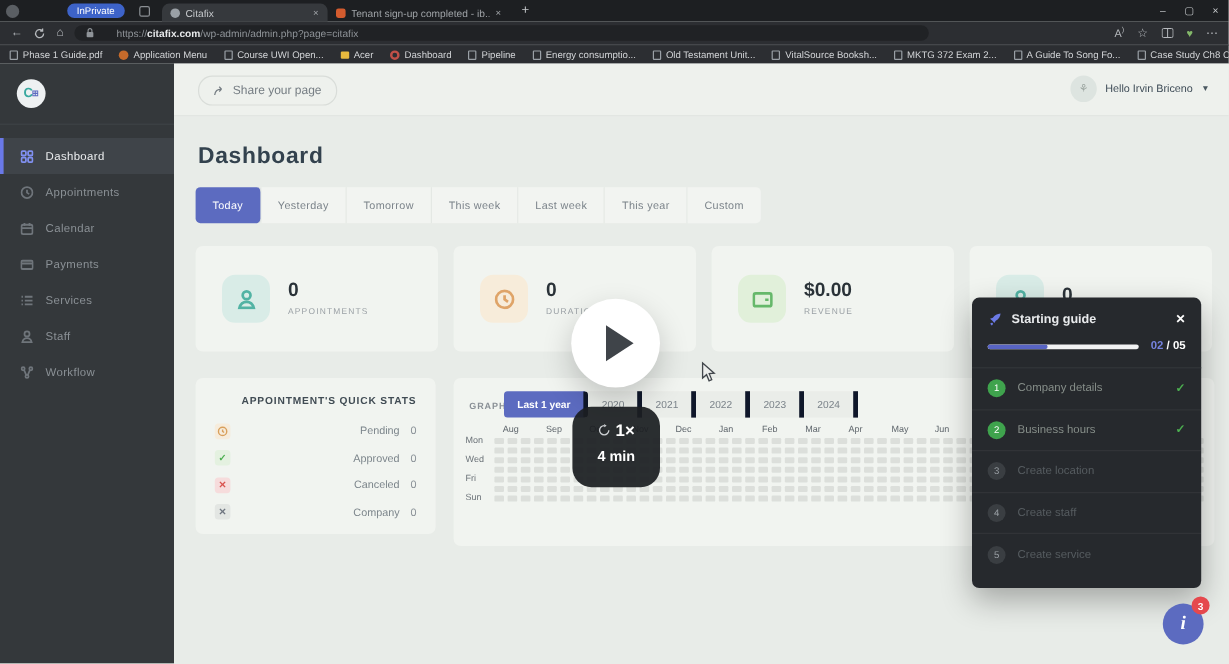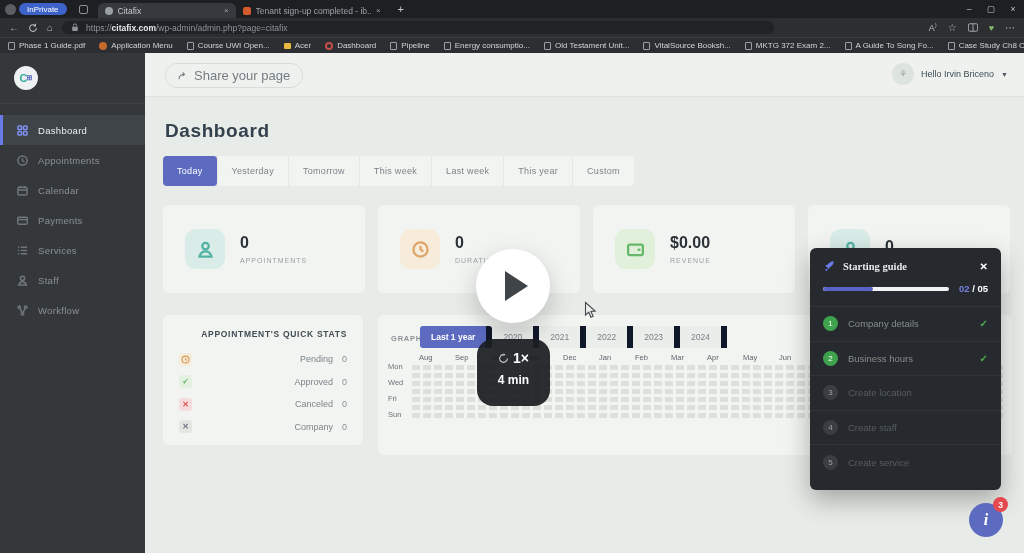--- a/index.html
+++ b/index.html
@@ -4,37 +4,37 @@
 <style>
   * { margin:0; padding:0; box-sizing:border-box; }
   html,body { width:1024px; height:553px; overflow:hidden; }
   body { font-family:"Liberation Sans", sans-serif; background:#e8ece8; position:relative; }
   #screen { position:absolute; inset:0; width:1024px; height:553px; }
 
   
   .tabstrip { position:absolute; top:0; left:0; right:0; height:18px; background:#1d1f22; display:flex; align-items:center; color:#c6c9cc; }
   .inprivate { display:flex; align-items:center; gap:3px; margin-left:5px; }
   .inprivate .avatar { width:11px; height:11px; border-radius:50%; background:#5a5e63; }
-  .inprivate .pill { background:#3d63c9; color:#fff; font-size:8px; padding:1.5px 8px; border-radius:8px; }
+  .inprivate .pill { background:#3d63c9; color:#fff; font-size:8px; padding:1.5px 8px; border-radius:8px;margin-left:37px; }
   .tabactions { width:9px; height:9px; border:1px solid #8b8f94; border-radius:2px; margin:0 10px 0 12px; }
   .tab { display:flex; align-items:center; gap:5px; font-size:8.5px; padding:0 7px; height:15px; margin-top:3px; }
   .tab.active { background:#36393d; border-radius:6px 6px 0 0; width:138px; }
   .tab.inactive { width:152px; color:#9fa3a7; }
   .tab .fav { width:8px; height:8px; border-radius:50%; flex:0 0 auto; }
   .fav.globe { background:#9aa0a6; }
   .fav.mail { background:#d35b2e; border-radius:2px; }
   .tab .ttl { flex:1; overflow:hidden; white-space:nowrap; }
   .tab .cl { color:#9fa3a7; font-size:8px; }
   .newtab { font-size:11px; color:#c6c9cc; margin-left:10px; }
   .wincontrols { margin-left:auto; display:flex; gap:0; }
   .wincontrols span { width:22px; text-align:center; font-size:8.5px; color:#c6c9cc; }
 
   .toolbar { position:absolute; top:18px; left:0; right:0; height:19px; background:#2c2e32; display:flex; align-items:center; padding:0 9px; gap:9px; color:#b6b9bd; }
   .navico { font-size:10px; line-height:1; }
-  .urlbox { flex:1; max-width:712px; height:13px; background:#202225; border-radius:7px; display:flex; align-items:center; gap:7px; padding:0 9px; font-size:8.5px; color:#8f9499; }
+  .urlbox { flex:1; max-width:712px; height:13px; background:#202225; border-radius:7px; display:flex; align-items:center; gap:18px; padding:0 9px; font-size:8.5px; color:#8f9499; }
   .urlbox .dom { color:#e8eaec; font-weight:bold; }
   .tb-right { margin-left:auto; display:flex; align-items:center; gap:11px; }
 
   .bookmarks { position:absolute; top:37px; left:0; right:0; height:16px; background:#2c2e32; border-top:1px solid #393c40; display:flex; align-items:center; gap:14px; padding:0 8px; font-size:8px; color:#d2d4d7; white-space:nowrap; overflow:hidden; }
   .bm-item { display:flex; align-items:center; gap:4px; }
   .bm-ico { width:7px; height:8px; flex:0 0 auto; }
   .bm-ico.file { border:1px solid #9aa0a6; border-radius:1px; }
   .bm-ico.folder { height:6px; background:#e8b93e; border-radius:1px; }
   .bm-ico.dot-orange { width:8px; border-radius:50%; background:#c56a2b; }
   .bm-ico.dot-red { width:8px; height:8px; border-radius:50%; border:2px solid #c05048; }
@@ -45,21 +45,21 @@
   .logo b { color:#5c6bc0; font-size:7px; margin-left:-1px; }
   .side-div { border-bottom:1px solid #3e4246; margin-top:13px; }
   .nav { margin-top:11px; }
   .nav-item { height:30px; display:flex; align-items:center; gap:10px; padding-left:17px; color:#8b9196; font-size:9.5px; letter-spacing:.3px; }
   .nav-item svg { width:11px; height:11px; stroke:#6f757b; fill:none; stroke-width:1.6; flex:0 0 auto; }
   .nav-item.active { background:#3f4449; color:#edeff1; border-left:3px solid #6a79e8; padding-left:14px; }
   .nav-item.active svg { stroke:#8090f0; }
 
   
   .app-header { position:absolute; left:145px; top:53px; right:0; height:44px; background:#eef1ed; border-bottom:1px solid #dfe3df; }
-  .share-btn { position:absolute; left:20px; top:10px; height:25px; padding:0 12px; border:1px solid #d9ddd9; border-radius:12px; background:#eef1ed; color:#757d83; font-size:13px; display:flex; align-items:center; gap:6px; }
+  .share-btn { position:absolute; left:20px; top:10px; height:25px; padding:0 12px; border:1px solid #d9ddd9; border-radius:12px; background:#eef1ed; color:#757d83; font-size:10px; display:flex; align-items:center; gap:6px; }
   .user { position:absolute; right:16px; top:10px; display:flex; align-items:center; gap:7px; font-size:9px; color:#3e4c57; }
   .user .uav { width:22px; height:22px; border-radius:50%; background:#dde4e0; display:flex; align-items:center; justify-content:center; color:#9aa49f; font-size:9px; }
   .user .chev { font-size:7px; color:#4b5861; }
 
   
   .main { position:absolute; left:145px; top:97px; right:0; bottom:0; background:#e8ece8; }
   .page-title { position:absolute; left:20px; top:23px; font-size:19px; font-weight:bold; letter-spacing:.6px; color:#33424e; }
 
   .filters { position:absolute; left:18px; top:59px; display:flex; }
   .filter { padding:0 14px; height:30px; line-height:30px; font-size:9px; color:#7b838a; background:#f2f4f1; border-right:1px solid #e4e8e4; letter-spacing:.3px; }
@@ -84,41 +84,41 @@
   .q-pending { background:#f6ecdc; color:#d9a05c; } .q-pending svg{ width:9px;height:9px;fill:none;stroke:#d9a05c;stroke-width:1.6;}
   .q-approved { background:#e4f1e0; color:#4caf50; }
   .q-canceled { background:#f6dcdc; color:#d9534f; }
   .q-rejected { background:#e3e6e3; color:#6f7680; }
   .q-lbl { font-size:9px; color:#7c858b; flex:1; }
   .q-val { font-size:9px; color:#8a9197; }
 
   .graph-card { position:absolute; left:233px; top:218px; right:12px; height:140px; background:#f1f4f0; border-radius:6px; }
   .graph-lbl { position:absolute; left:13px; top:19px; font-size:7.5px; font-weight:bold; letter-spacing:.8px; color:#8a9096; }
   .graph-tabs { position:absolute; left:42px; top:11px; display:flex; }
-  .g-tab { padding:0 11px; height:22px; line-height:22px; font-size:8.5px; color:#7b838a; background:#eaede9; border-right:6px solid #0f172a; }
+  .g-tab { padding:0 11px; height:22px; line-height:22px; font-size:8.5px; color:#7b838a; background:#eaede9; border-right:4px solid #0f172a; }
   .g-tab.active { background:#5c6bc0; color:#fff; border-radius:3px; font-weight:bold; }
   .g-months { position:absolute; left:34px; top:38px; right:0; height:8px; }
   .g-month { position:absolute; font-size:7.5px; color:#5f666c; }
   .g-days { position:absolute; left:10px; top:49px; width:22px; }
   .g-day { position:absolute; font-size:7.5px; color:#6b7278; line-height:6px; }
   .g-grid { position:absolute; left:34px; top:50px; display:grid; grid-template-columns:repeat(54,8px); grid-auto-rows:5px; gap:3px; }
   .g-cell { background:#dcdfdb; border-radius:1px; }
 
   
   .play-circle { position:absolute; left:476px; top:249px; width:74px; height:74px; border-radius:50%; background:#fff; box-shadow:0 10px 26px rgba(0,0,0,.20); }
   .play-tri { position:absolute; left:29px; top:22px; width:0; height:0; border-left:23px solid #3f4449; border-top:15px solid transparent; border-bottom:15px solid transparent; }
   .speed-badge { position:absolute; left:477px; top:339px; width:73px; height:67px; background:rgba(27,30,33,.93); border-radius:16px; color:#fff; text-align:center; }
   .speed-row { margin-top:11px; display:flex; align-items:center; justify-content:center; gap:4px; font-size:14px; font-weight:bold; }
   .dur-row { margin-top:7px; font-size:12px; font-weight:bold; }
 
   .cursor { position:absolute; left:584px; top:301px; }
 
   
   .guide { position:absolute; left:810px; top:248px; width:191px; height:242px; background:#26292d; border-radius:6px; box-shadow:0 10px 26px rgba(0,0,0,.3); color:#e8eaec; }
-  .guide-head { display:flex; align-items:flex-end; gap:8px; padding:12px 13px 0;font-family:Liberation Serif, serif; }
+  .guide-head { display:flex; align-items:flex-end; gap:8px; padding:12px 13px 0; }
   .guide-title { font-size:10.5px; font-weight:bold; flex:1; }
   .guide-close { color:#fff; font-size:10px; font-weight:bold; }
   .guide-prog { display:flex; align-items:center; gap:10px; padding:11px 13px 0; }
   .prog-track { flex:1; height:4px; border-radius:2px; background:#f1f2f3; overflow:hidden; }
   .prog-fill { height:100%; background:#5864c4; border-radius:2px; }
   .prog-txt { font-size:9.5px; font-weight:bold; color:#fff; }
   .prog-txt b { color:#7583e0; }
   .guide-steps { margin-top:12px; border-top:1px solid #32363a; }
   .g-step { display:flex; align-items:center; gap:10px; height:34.6px; padding:0 13px; border-bottom:1px solid rgba(255,255,255,.05); }
   .g-step:last-child { border-bottom:none; }

